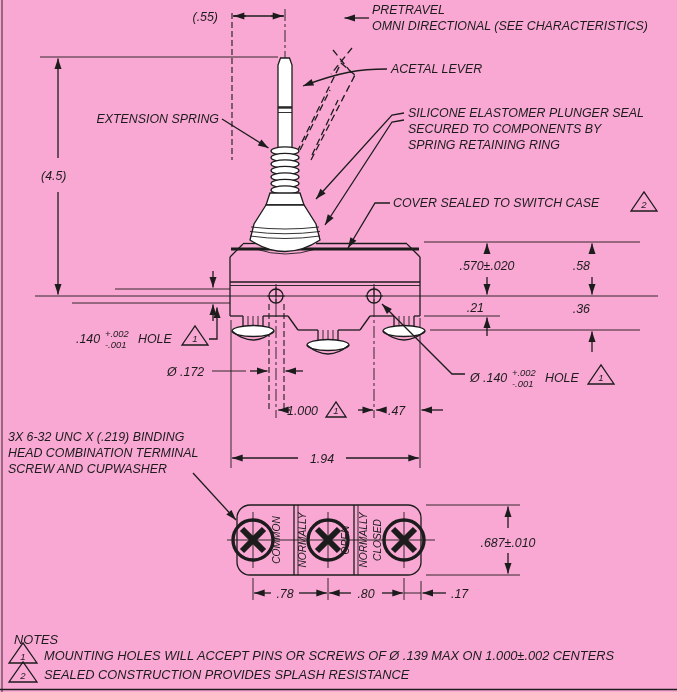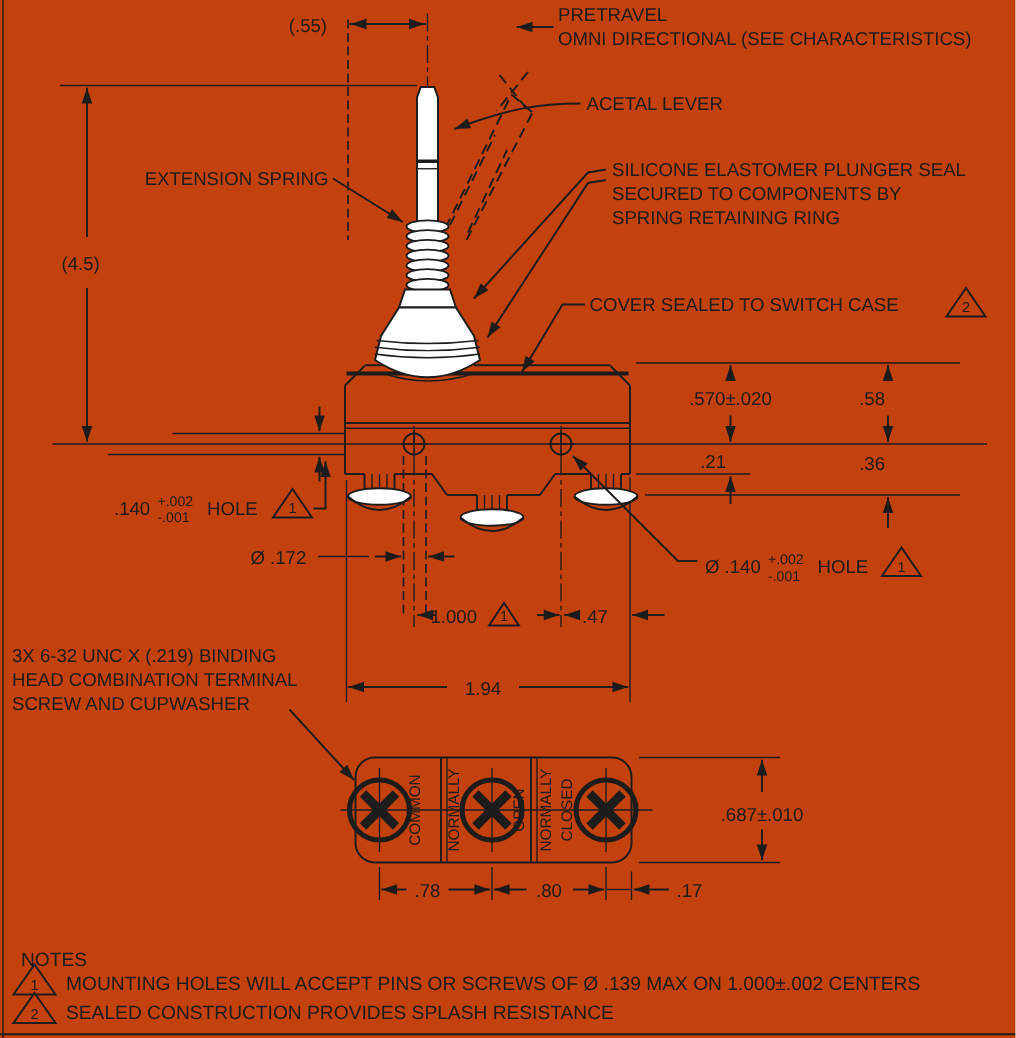--- a/index.html
+++ b/index.html
@@ -1,17 +1,17 @@
 <!DOCTYPE html>
 <html><head>
 <meta charset="utf-8">
 <style>
   html,body{margin:0;padding:0;background:#ffffff;}
-  .stage{position:relative;width:677px;height:692px;background:#c2410c;overflow:hidden;
-         font-family:"Liberation Sans",sans-serif;}
+  .stage{position:relative;width:677px;height:692px;background:#f9a8d4;overflow:hidden;
+         font-family:"Liberation Sans",sans-serif;font-style:italic;}
   svg{position:absolute;left:0;top:0;}
   .ln{stroke:#1c1c1c;stroke-width:1.3;fill:none;}
   .thin{stroke:#1c1c1c;stroke-width:0.9;fill:none;}
   .thick{stroke:#1c1c1c;stroke-width:2.8;fill:none;}
   .cl{stroke:#1c1c1c;stroke-width:0.9;fill:none;stroke-dasharray:12 3 3 3;}
   .hid{stroke:#1c1c1c;stroke-width:1.1;fill:none;stroke-dasharray:6 3;}
   .dash{stroke:#1c1c1c;stroke-width:1.3;fill:none;stroke-dasharray:7 4;}
   .wfill{fill:#ffffff;stroke:#1c1c1c;stroke-width:1.3;}
   .txt{font-family:"Liberation Sans",sans-serif;font-size:12.4px;fill:#1c1c1c;}
   .tol{font-size:9.4px;}

